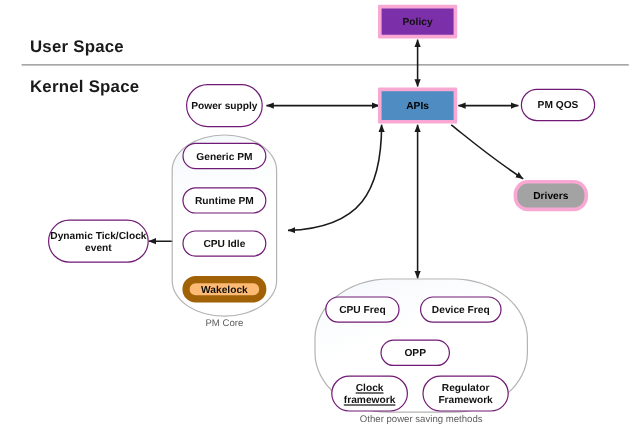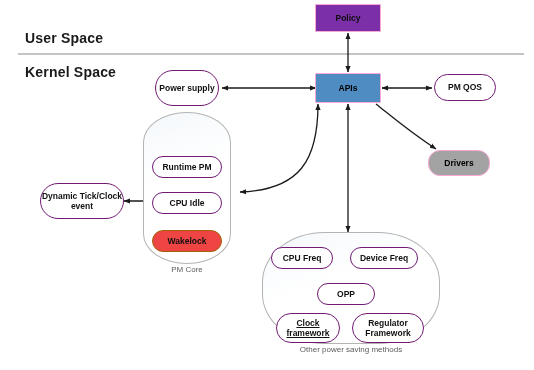--- a/index.html
+++ b/index.html
@@ -42,26 +42,26 @@
     color: #111111;
     line-height: 1.22;
     z-index: 5;
   }
   .pill {
     border: 1px solid #701a75;
     border-radius: 22px;
     background: #ffffff;
   }
   .pill-gray {
-    border: 1px solid #a16207;
+    border: 6px solid #a16207;
     border-radius: 22px;
-    background: #ef4444;
+    background: #fdba74;
   }
   .rect-solid {
-    border: 1px solid #f9a8d4;
+    border: 3px solid #f9a8d4;
     border-radius: 1px;
     color: #000000;
   }
   .group-box {
     position: absolute;
     border: 1px solid #b4b4b4;
     background: linear-gradient(160deg, #f4f8fb 0%, #ffffff 42%);
     box-sizing: border-box;
     z-index: 1;
   }
@@ -132,20 +132,23 @@
   </div>
 
   <div class="node rect-solid" style="left:428px; top:150px; width:62px; height:26px; background:#a3a3a3;border-radius:12px;">
     <span>Drivers</span>
   </div>
 
   <div class="node pill" style="left:40px; top:183px; width:84px; height:36px;">
     <span>Dynamic Tick/Clock event</span>
   </div>
 
+  <div class="node pill" style="left:152px; top:119px; width:70px; height:22px;">
+    <span>Generic PM</span>
+  </div>
 
   <div class="node pill" style="left:152px; top:156px; width:70px; height:22px;">
     <span>Runtime PM</span>
   </div>
 
   <div class="node pill" style="left:152px; top:192px; width:70px; height:22px;">
     <span>CPU Idle</span>
   </div>
 
   <div class="node pill-gray" style="left:152px; top:230px; width:70px; height:22px;">

